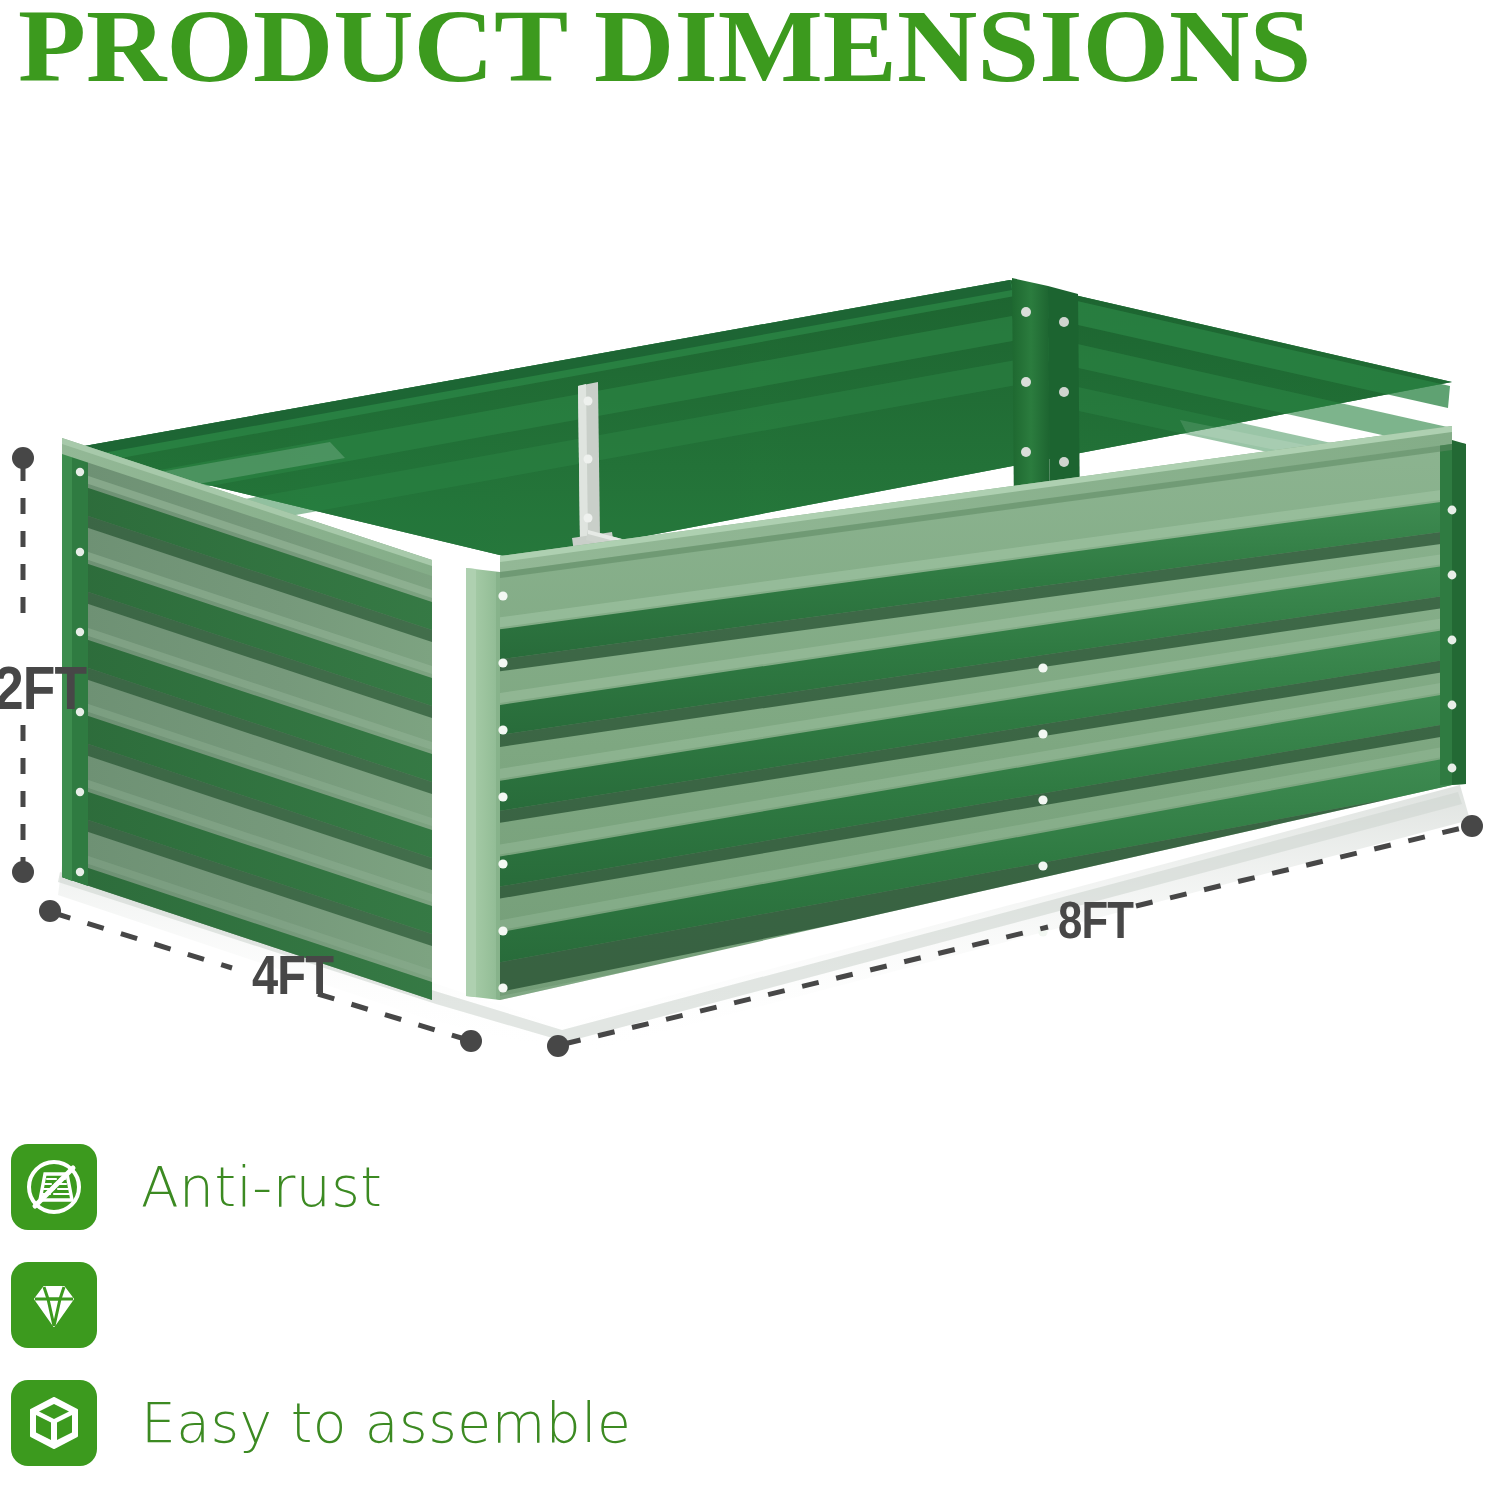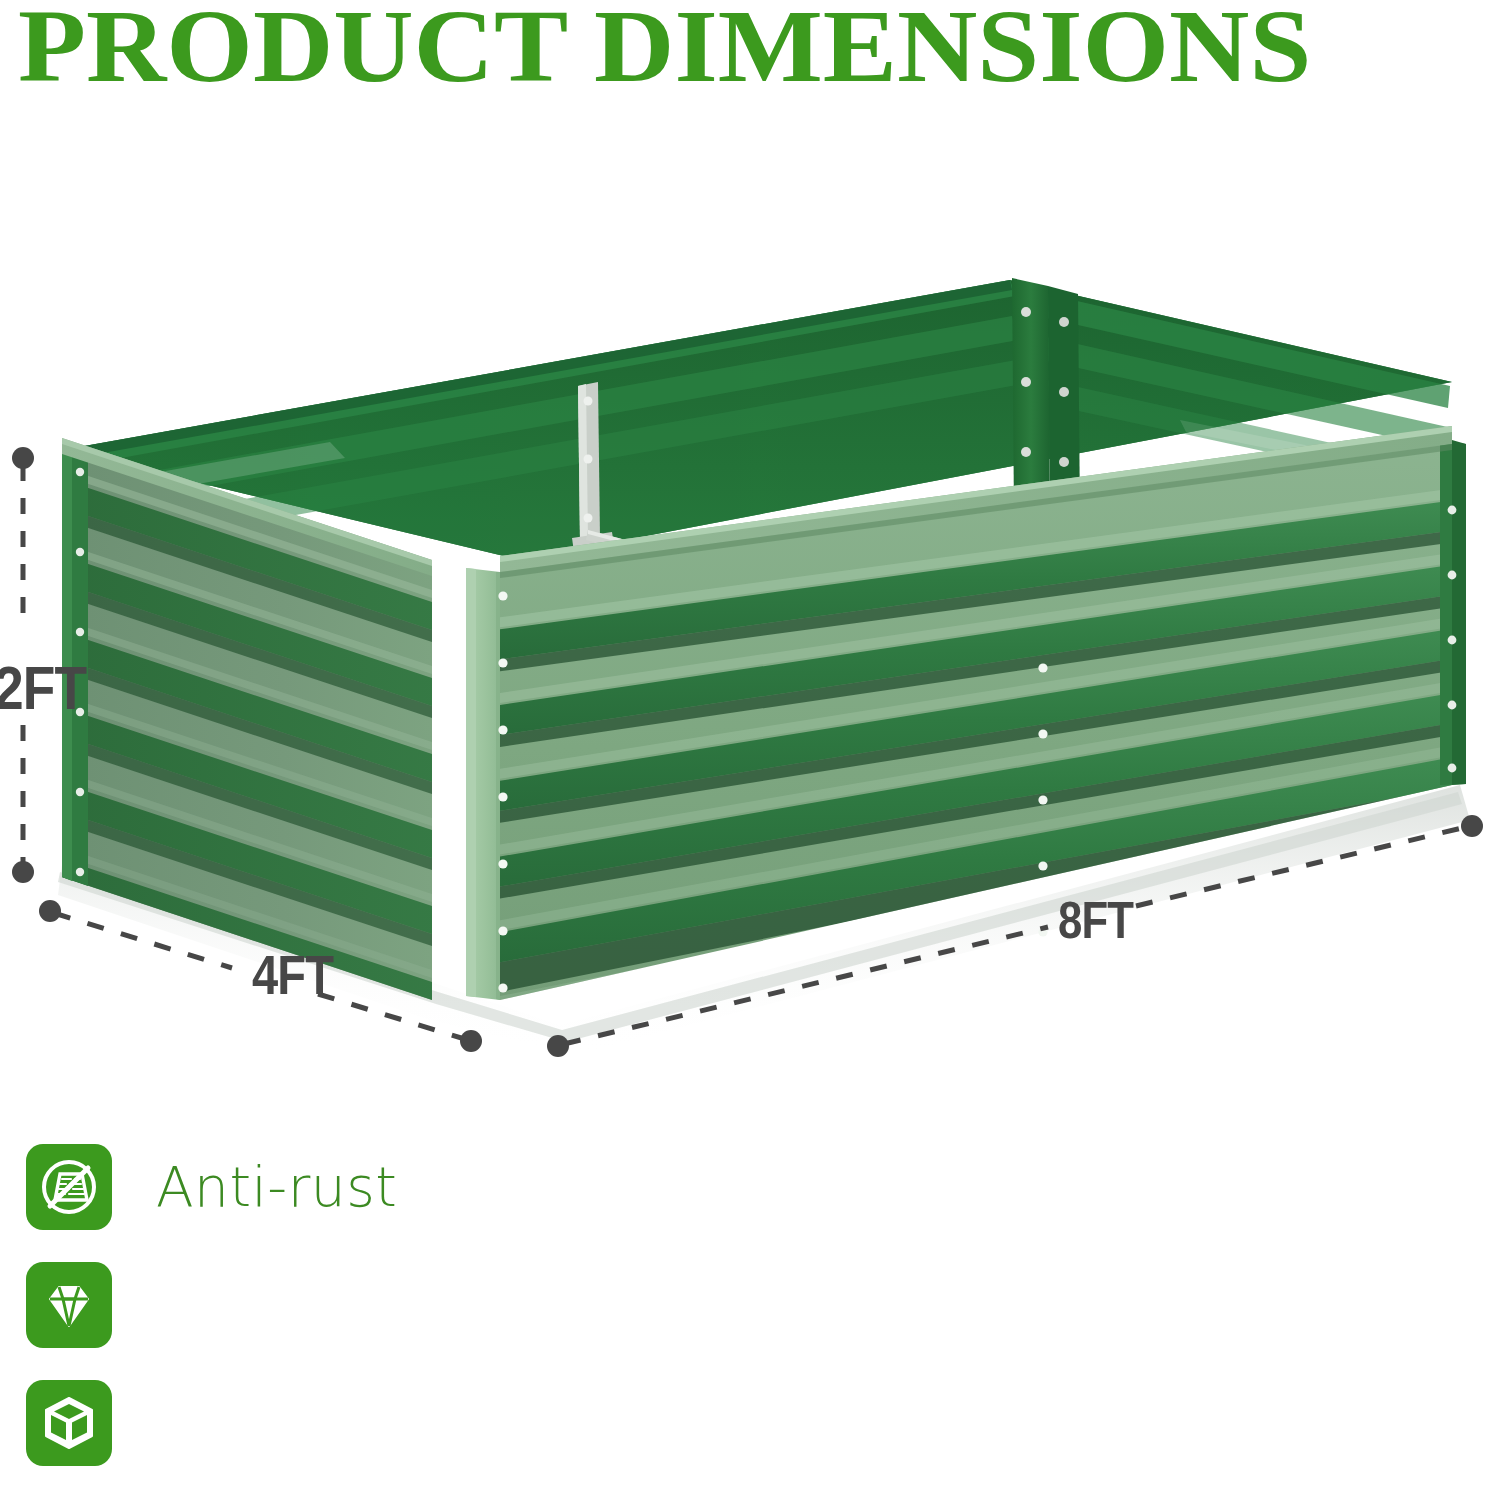--- a/index.html
+++ b/index.html
@@ -62,21 +62,21 @@
   #dim-l-label {  
     left: 1058px; top: 890px;
     font-size: 52px;
     letter-spacing: -1px;
     transform: scaleX(0.84);
   }
 
   
   #features {
     position: absolute;
-    left: 26px; top: 1128px;
+    left: 11px; top: 1128px;
     width: 900px;
   }
   .feature-row {
     display: flex;
     align-items: center;
     height: 118px;
   }
   .feature-icon {
     width: 86px; height: 86px;
     flex: 0 0 86px;
@@ -393,15 +393,16 @@
     <div class="feature-icon">
       <svg width="62" height="62" viewBox="0 0 62 62">
         <path d="M31 6 L54 18 L54 44 L31 56 L8 44 L8 18 Z" fill="#ffffff" stroke="#ffffff" stroke-width="2" stroke-linejoin="round"></path>
         <g fill="#3c9a1e">
           <path d="M31 12 L46 19.5 L31 27 L16 19.5 Z"></path>
           <path d="M13 23 L28 30.5 L28 48 L13 40.5 Z"></path>
           <path d="M49 23 L34 30.5 L34 48 L49 40.5 Z"></path>
         </g>
       </svg>
     </div>
+    <div class="feature-label">Easy to assemble</div>
   </div>
 
 </div>
 
 </body></html>

